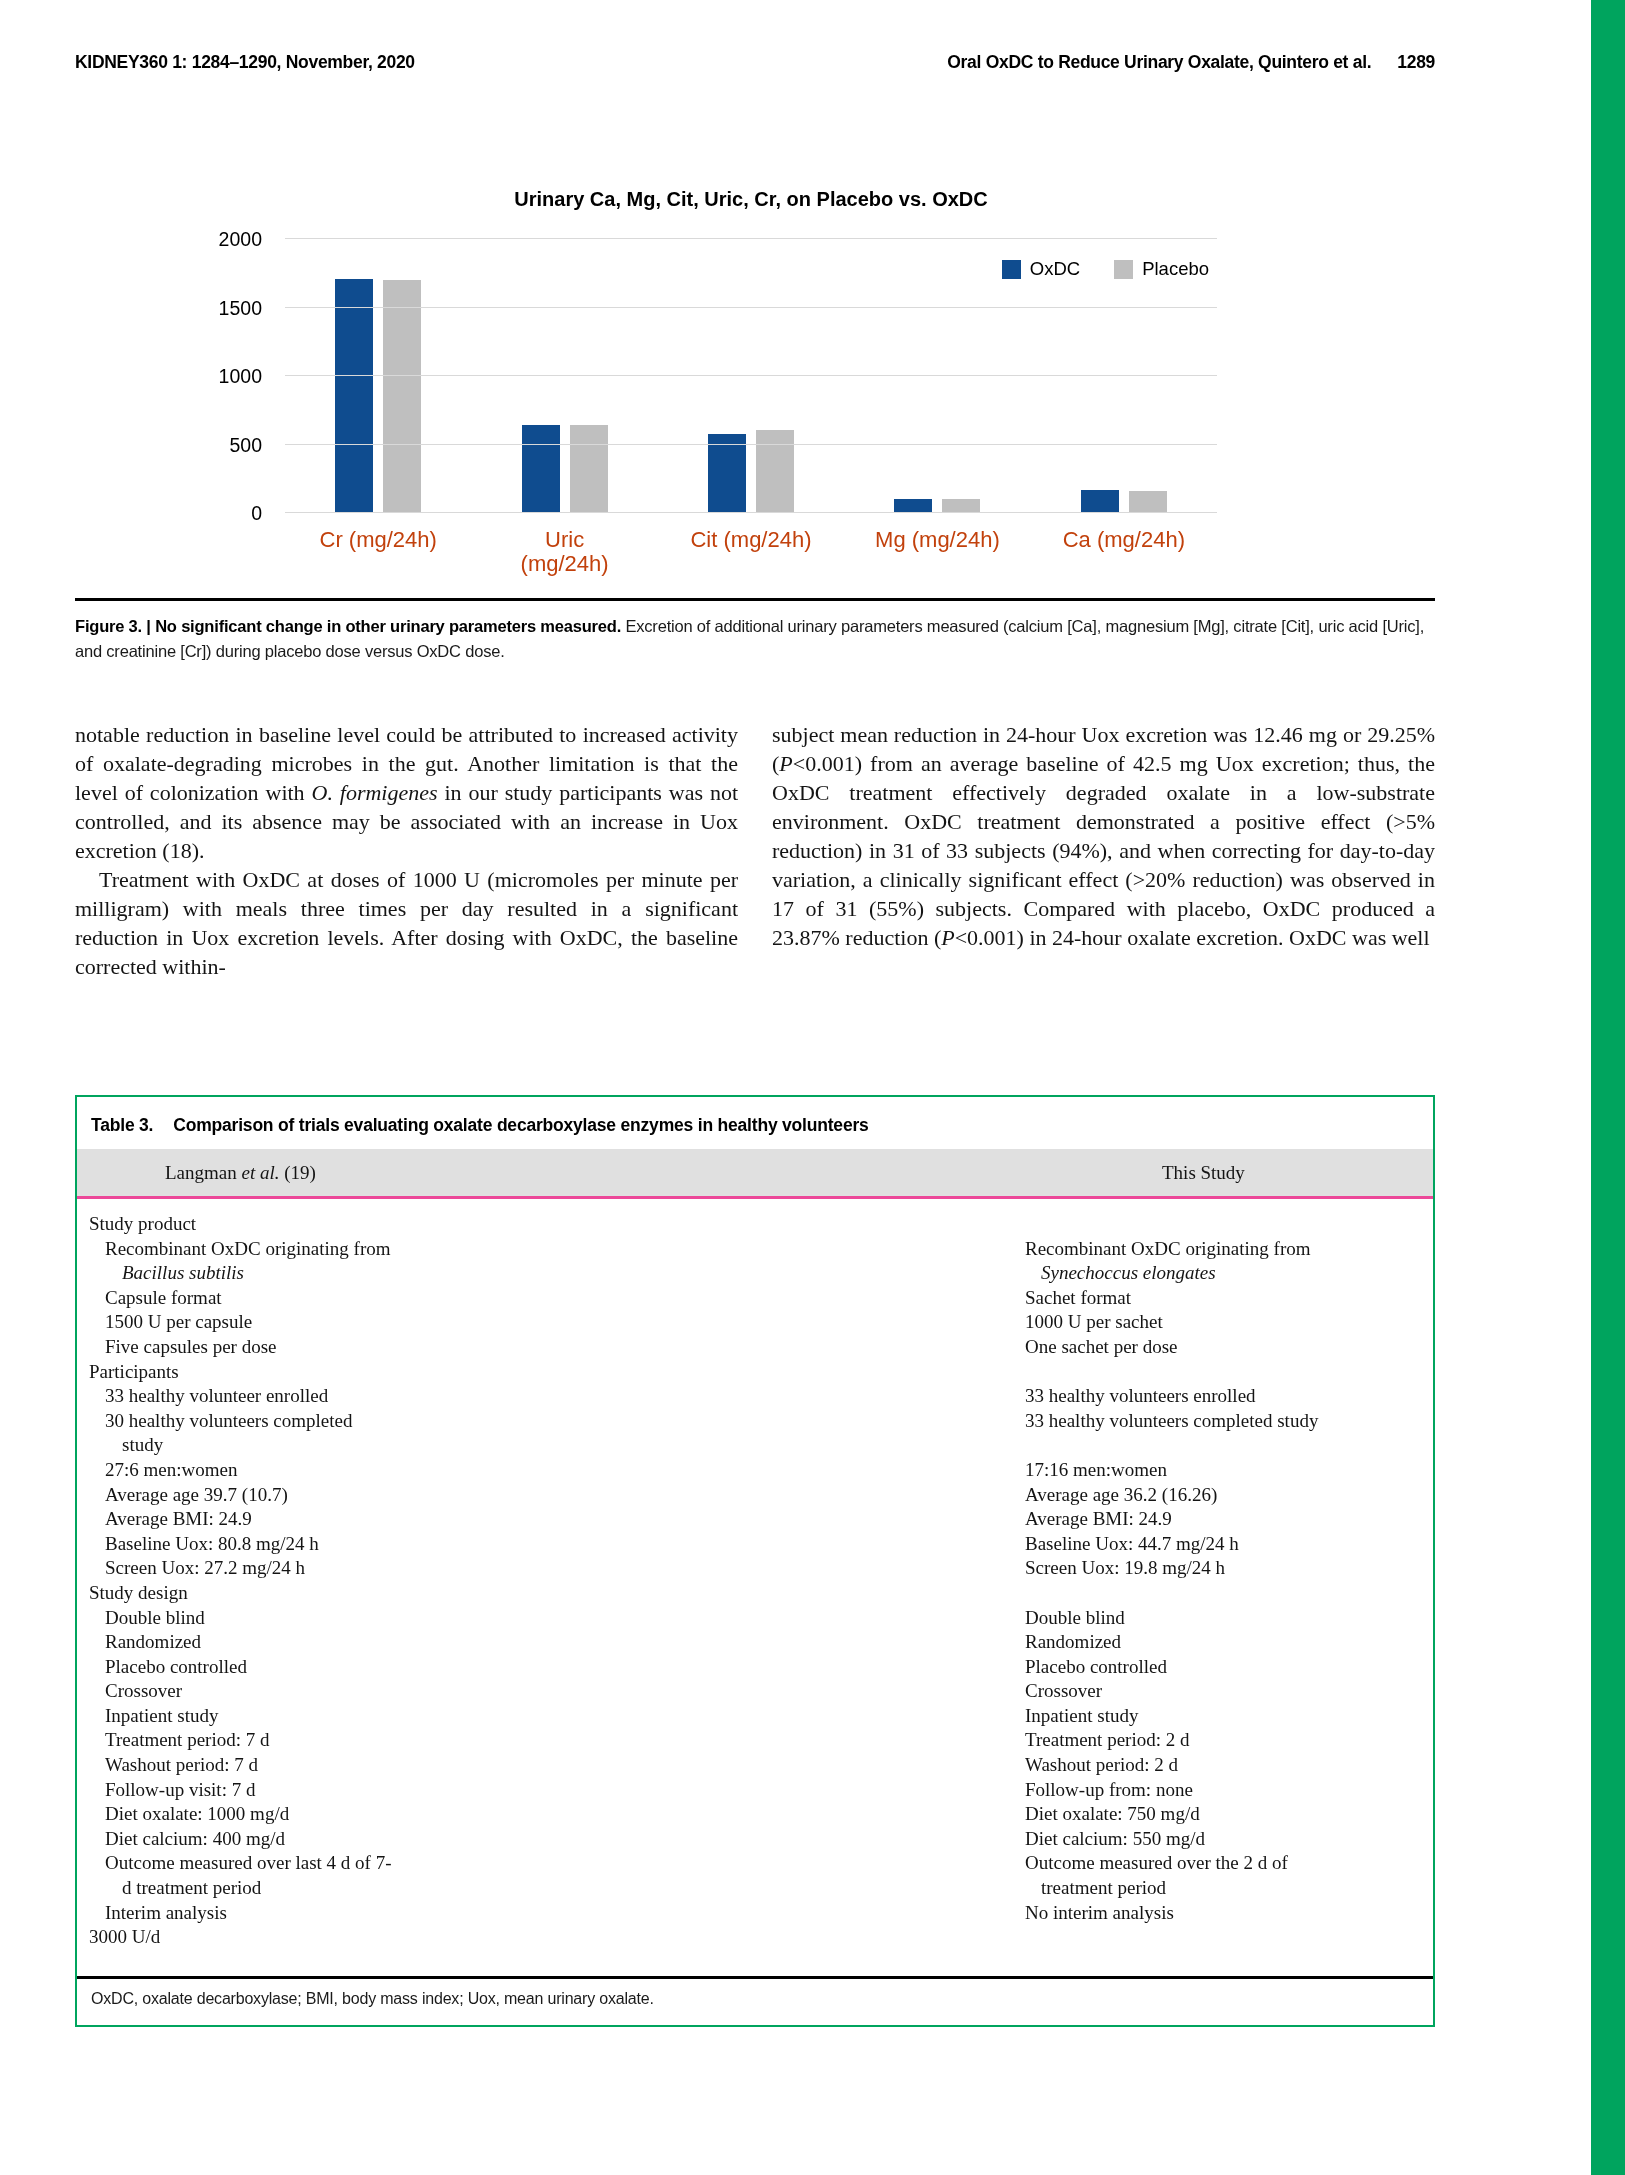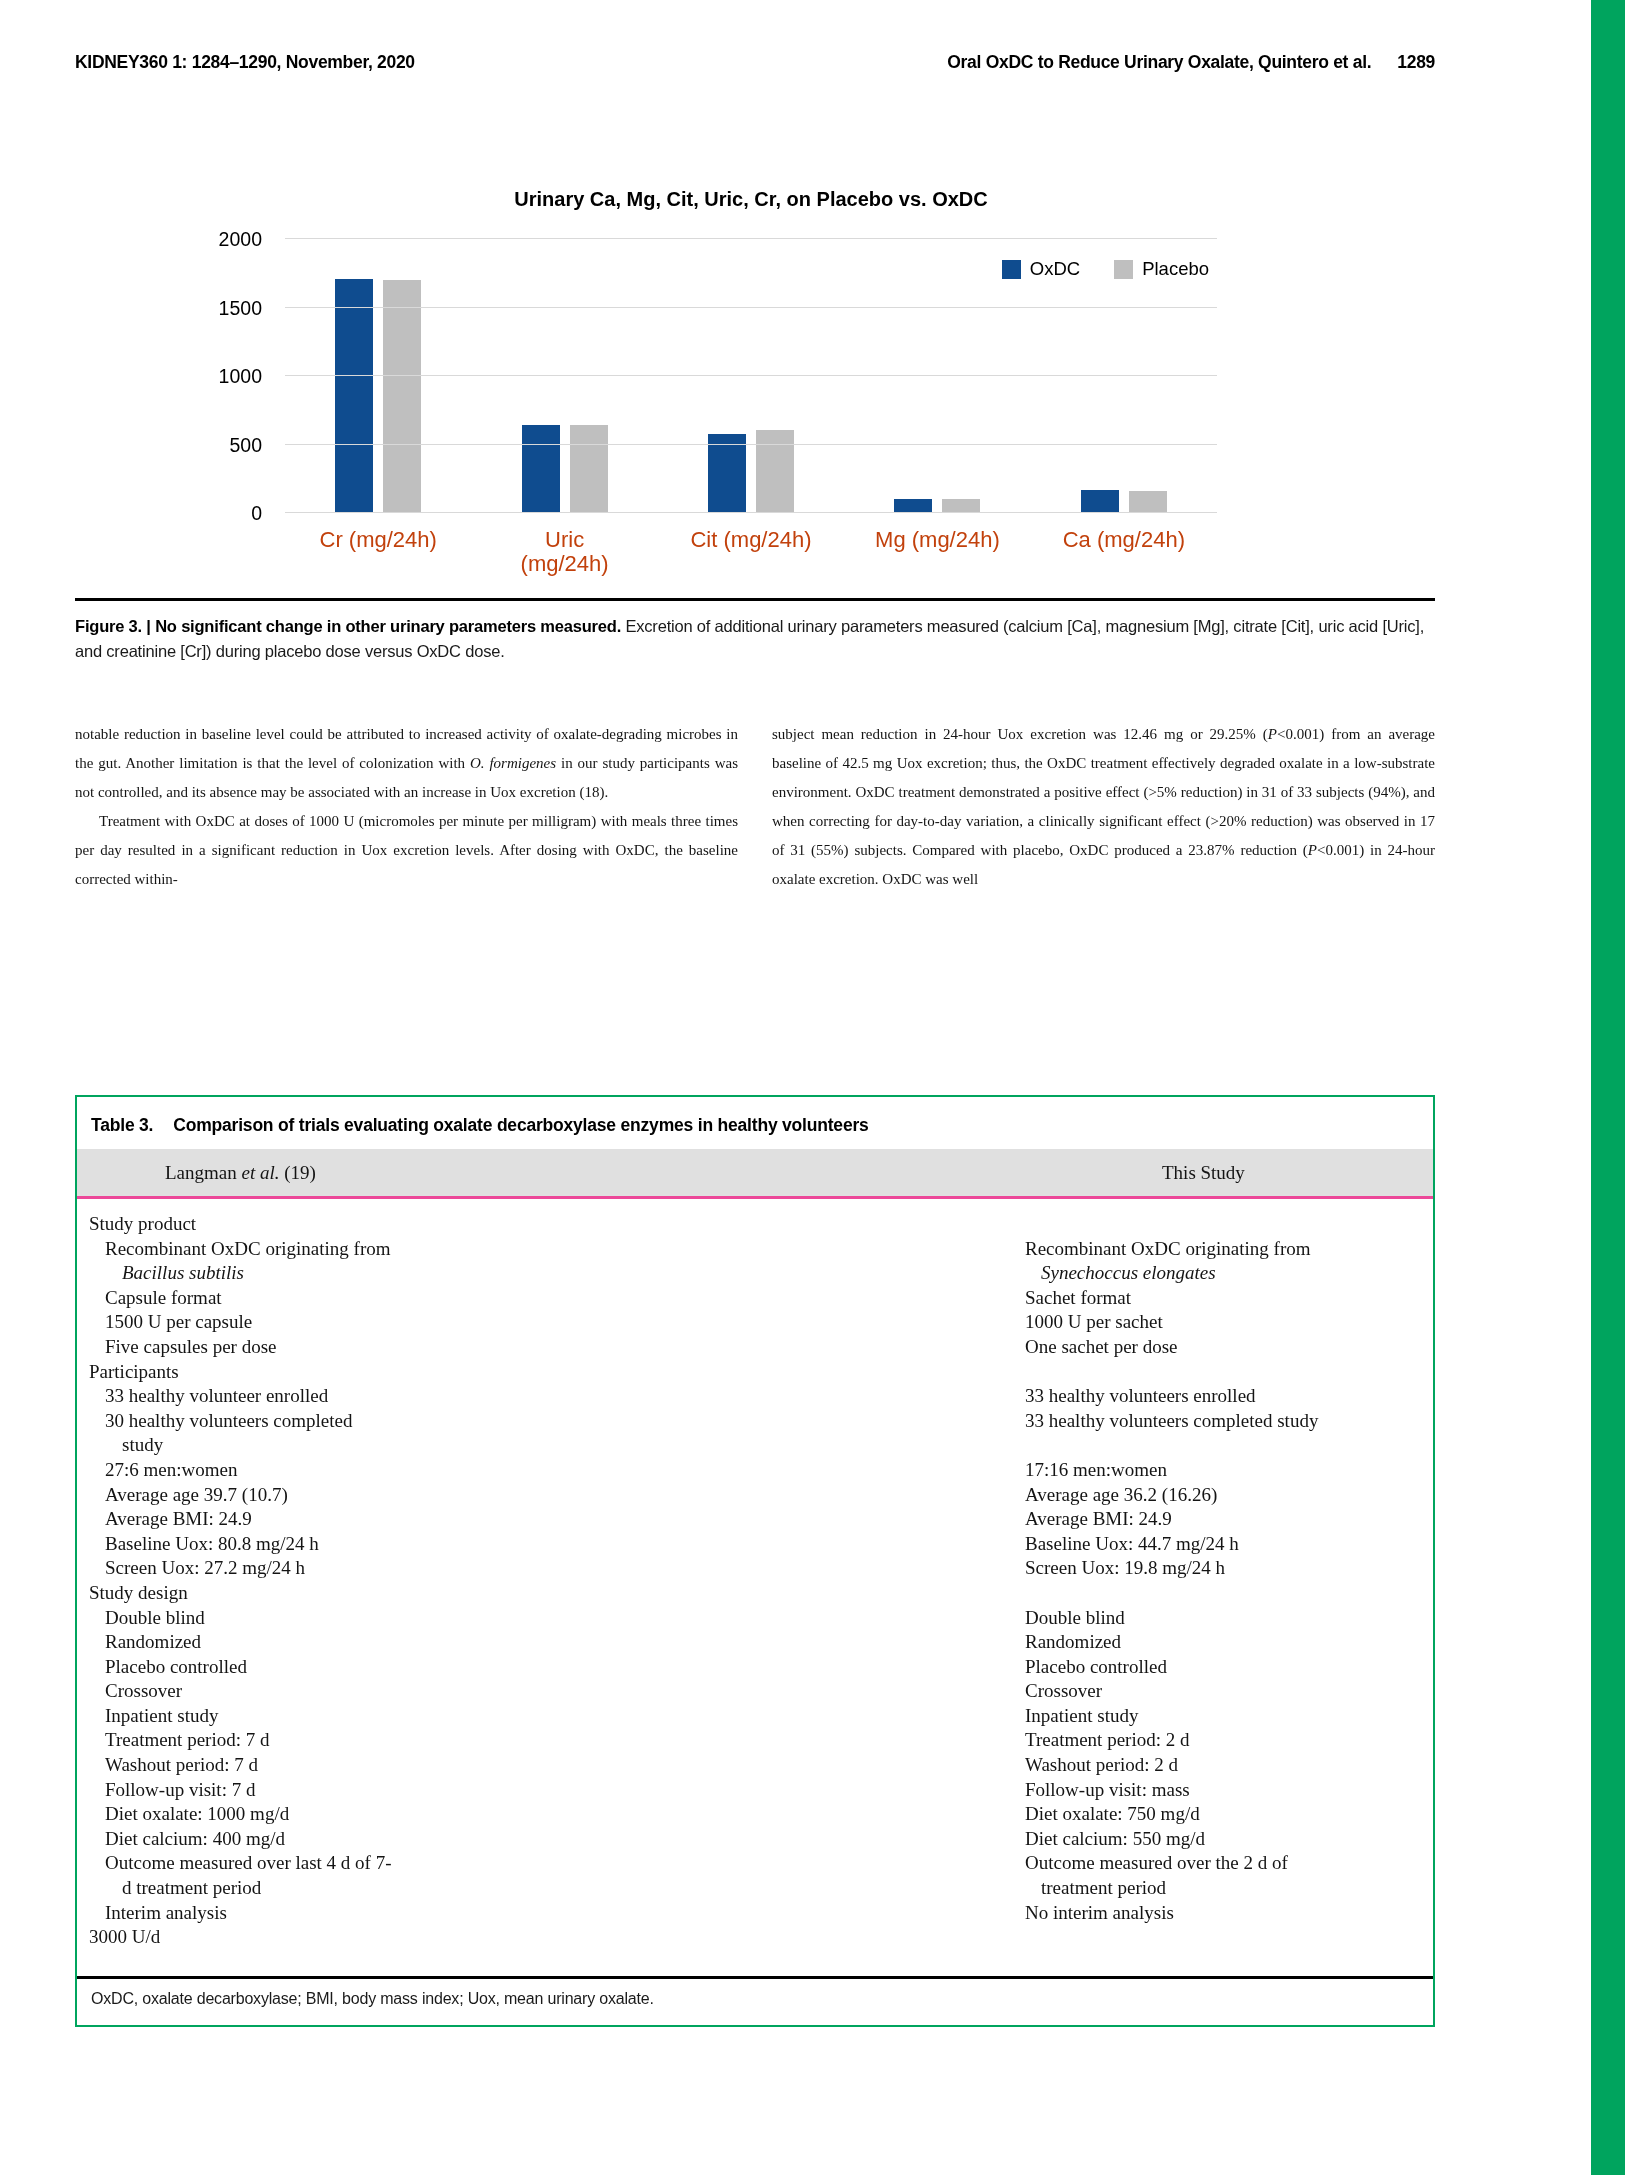--- a/index.html
+++ b/index.html
@@ -34,21 +34,21 @@
 
   
   .figrule { position:absolute; top:598px; left:75px; width:1360px; height:3px; background:#000; }
   .caption { position:absolute; top:614px; left:75px; width:1360px;
     font-family:"Liberation Sans", sans-serif; font-size:16.5px; line-height:25px;
     letter-spacing:-0.2px; color:#1a1a1a; }
   .caption b { color:#000; }
 
   
   .body-cols { position:absolute; top:720px; left:75px; width:1360px; display:flex; gap:34px; }
-  .bcol { width:663px; font-size:15px; line-height:29px; text-align:justify; }
+  .bcol { width:663px; font-size:22px; line-height:29px; text-align:justify; }
   .para { margin:0; }
   .para.indent { text-indent:24px; }
 
   
   .table3 { position:absolute; top:1095px; left:75px; width:1360px; box-sizing:border-box;
     border:2px solid #00a45e; background:#fff; font-size:19px; }
   .t-title { font-family:"Liberation Sans", sans-serif; font-weight:bold; font-size:17.5px;
     letter-spacing:-0.2px; padding:18px 14px 13px 14px; color:#000; }
   .t-title .t-label { margin-right:20px; }
   .t-head { position:relative; background:#e0e0e0; height:47px; border-bottom:3px solid #ec4899; }
@@ -333,21 +333,21 @@
         </div>
         <div class="tc-r">
           <div>Washout period: 2 d</div>
         </div>
       </div>
       <div class="trow">
         <div class="tc-l">
           <div class="ind1">Follow-up visit: 7 d</div>
         </div>
         <div class="tc-r">
-          <div>Follow-up visit: mass</div>
+          <div>Follow-up from: none</div>
         </div>
       </div>
       <div class="trow">
         <div class="tc-l">
           <div class="ind1">Diet oxalate: 1000 mg/d</div>
         </div>
         <div class="tc-r">
           <div>Diet oxalate: 750 mg/d</div>
         </div>
       </div>

